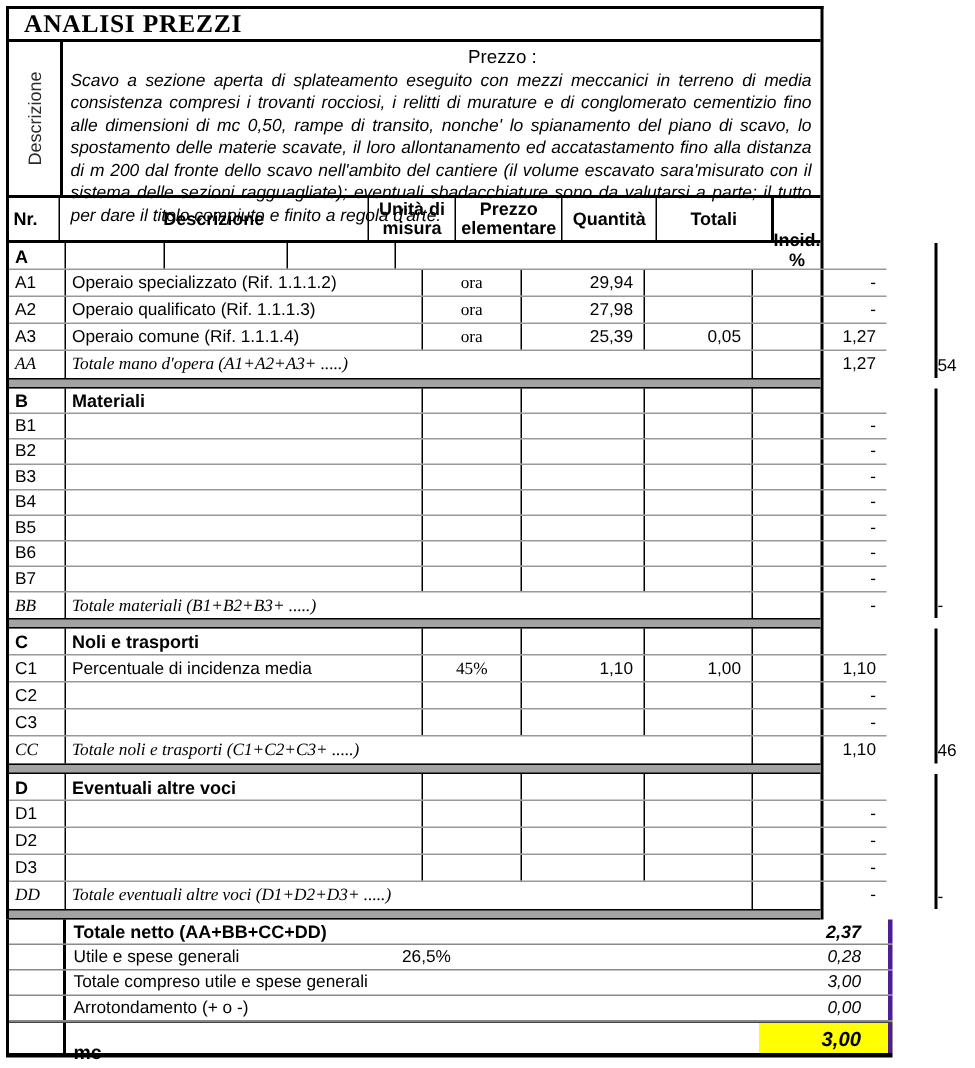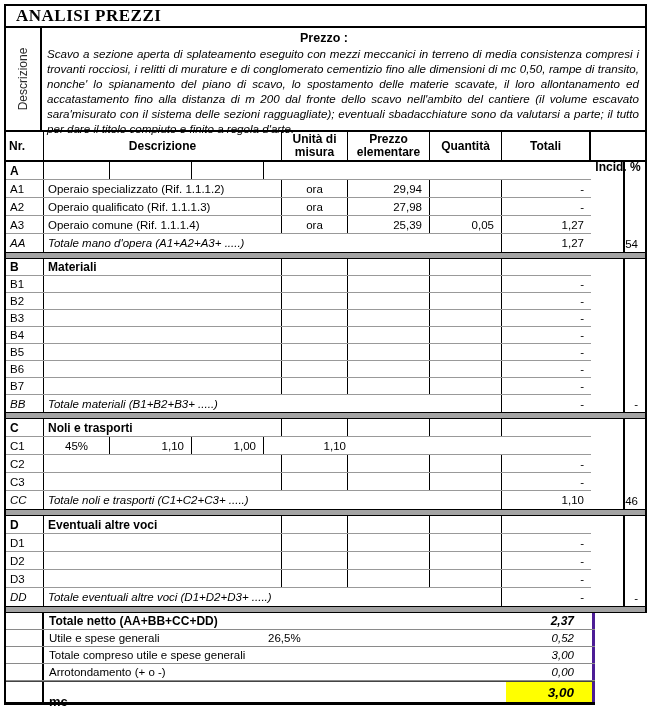--- a/index.html
+++ b/index.html
@@ -6,37 +6,37 @@
   html, body { background: #fff; }
   body {
     width: 650px; height: 712px;
     font-family: "Liberation Sans", sans-serif;
     color: #000;
     position: relative;
     overflow: hidden;
   }
   .sheet {
     margin: 4px 3px 0 4px;
-    width: 643px;
+    width: 545px;
     border: 2px solid #000;
     border-bottom: 0;
   }
   
   .title-row {
     height: 22px;
     border-bottom: 2px solid #000;
     position: relative;
     display: flex; align-items: center;
   }
   .title {
     font-family: "Liberation Serif", serif;
     font-weight: bold; font-size: 17px;
     padding-left: 10px; letter-spacing: .5px;
   }
-  .price-label { position: absolute; left: 294px; font-weight: bold; font-size: 12.5px; margin-top: 43px; }
+  .price-label { position: absolute; left: 306px; font-weight: normal; font-size: 12.5px; margin-top: 43px; }
   
   .desc-row { height: 104px; border-bottom: 2px solid #000; display: flex; }
   .desc-side { width: 36px; border-right: 2px solid #000; position: relative; }
   .desc-side span {
     position: absolute; left: 50%; top: 50%;
     transform: translate(-50%,-50%) rotate(-90deg);
     font-size: 12px; color: #2b2b2b; white-space: nowrap;
   }
   .desc-text {
     flex: 1; padding: 18px 6px 0 5px;
@@ -70,23 +70,23 @@
     display: flex; align-items: flex-end; justify-content: flex-end;
     padding: 0 7px 2px 0; font-size: 11.5px; margin-left: 32px;
   }
   .row { display: flex; height: 18px; border-bottom: 1px solid #999; font-size: 11.5px; }
   .sec-b .row { height: 17px; }
   .row:last-child { border-bottom: 0; }
   .row .c { border-right: 1px solid #000; display: flex; align-items: center; overflow: hidden; }
   .row .c.last { border-right: 0; }
   .c.txt { padding-left: 4px; }
   .c.num { justify-content: flex-end; padding-right: 7px; }
-  .c.ctr { justify-content: center; }
+  .c.ctr { justify-content: center; font-family: Liberation Serif, serif; }
   .sec-head { font-weight: bold; font-size: 12px; }
-  .sec-total .it { font-style: italic; }
+  .sec-total .it { font-style: italic; font-family: Liberation Serif, serif; }
   
   .sep { height: 7px; background: #a3a3a3; border-top: 1px solid #000; border-bottom: 1px solid #000; }
   
   .footer { margin-left: 4px; width: 591px; border-left: 2px solid #000; }
   .frow { display: flex; height: 17px; border-bottom: 1px solid #8a8a8a; font-size: 11.5px; }
   .f-nr { width: 38px; border-right: 2px solid #000; }
   .f-label { width: 462px; display: flex; align-items: center; padding-left: 5px; position: relative; }
   .f-val { width: 89px; border-right: 3px solid #4c1d95; display: flex; align-items: center; justify-content: flex-end; padding-right: 18px; font-style: italic; }
   .frow.bold .f-label, .frow.bold .f-val { font-weight: bold; font-size: 12px; }
   .f-percent { position: absolute; left: 224px; }
@@ -250,20 +250,21 @@
       <div class="row sec-head">
         <div class="c w-nr txt">C</div>
         <div class="c w-desc txt">Noli e trasporti</div>
         <div class="c w-um"></div>
         <div class="c w-pe"></div>
         <div class="c w-q"></div>
         <div class="c w-tot last"></div>
       </div>
       <div class="row">
         <div class="c w-nr txt">C1</div>
+        <div class="c w-desc txt">Percentuale di incidenza media</div>
         <div class="c w-um ctr">45%</div>
         <div class="c w-pe num">1,10</div>
         <div class="c w-q num">1,00</div>
         <div class="c w-tot num last">1,10</div>
       </div>
       <div class="row">
         <div class="c w-nr txt">C2</div>
         <div class="c w-desc"></div>
         <div class="c w-um"></div>
         <div class="c w-pe"></div>
@@ -341,21 +342,21 @@
     <div class="f-nr"></div>
     <div class="f-label">Totale netto (AA+BB+CC+DD)</div>
     <div class="f-val">2,37</div>
   </div>
   <div class="frow">
     <div class="f-nr"></div>
     <div class="f-label">
       <span>Utile e spese generali</span>
       <span class="f-percent">26,5%</span>
     </div>
-    <div class="f-val">0,52</div>
+    <div class="f-val">0,28</div>
   </div>
   <div class="frow">
     <div class="f-nr"></div>
     <div class="f-label">Totale compreso utile e spese generali</div>
     <div class="f-val">3,00</div>
   </div>
   <div class="frow">
     <div class="f-nr"></div>
     <div class="f-label">Arrotondamento (+ o -)</div>
     <div class="f-val">0,00</div>

